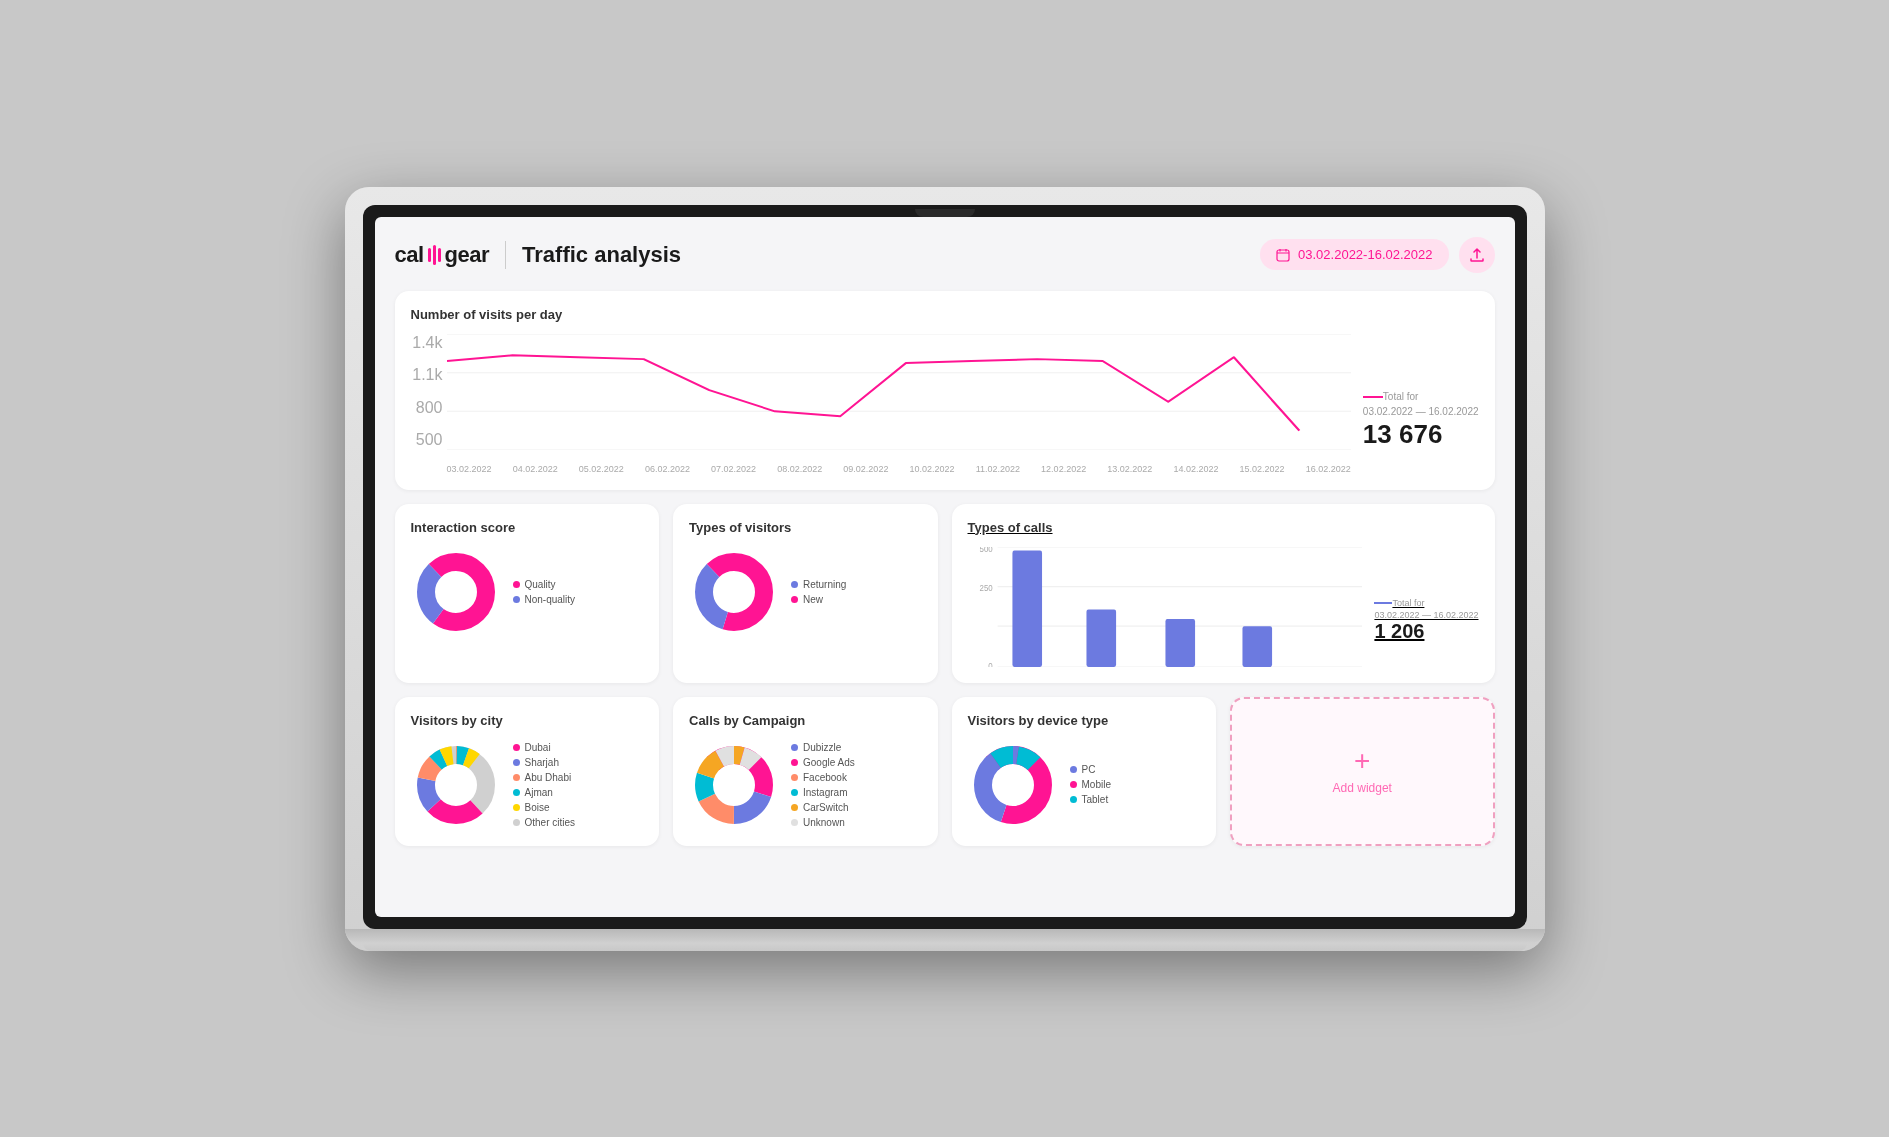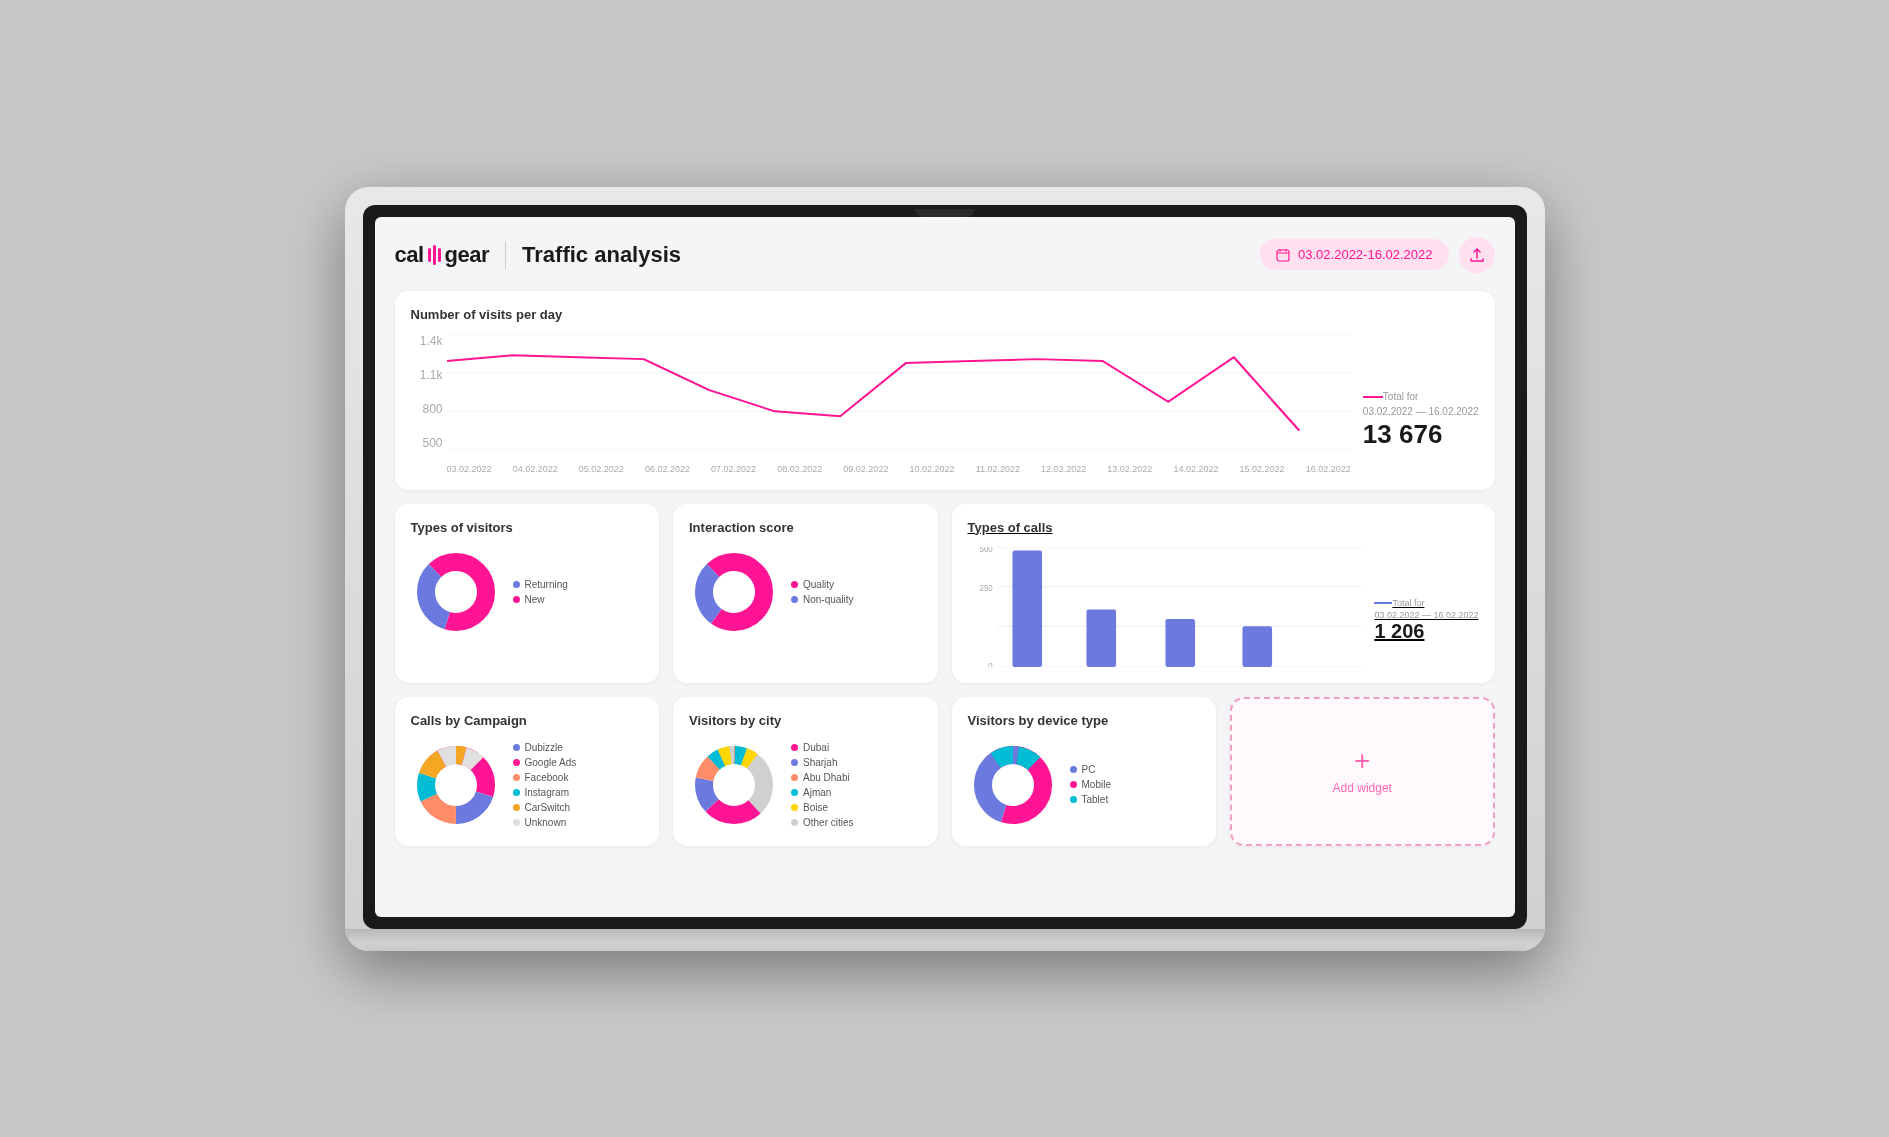--- a/index.html
+++ b/index.html
@@ -197,21 +197,21 @@
       left: 0;
       top: 0;
       bottom: 24px;
       width: 32px;
       display: flex;
       flex-direction: column;
       justify-content: space-between;
       align-items: flex-end;
     }
     .y-label {
-      font-size: 12px;
+      font-size: 16px;
       color: #aaa;
     }
     .chart-plot {
       position: absolute;
       left: 36px;
       right: 0;
       top: 0;
       bottom: 24px;
     }
     .x-axis {
@@ -415,20 +415,43 @@
               </div>
               <span class="legend-line-label">03.02.2022 — 16.02.2022</span>
               <span class="legend-value">13 676</span>
             </div>
           </div>
         </div>
 
         <div class="bottom-grid">
 
           <div class="card">
+            <div class="card-title">Interaction score</div>
+            <div class="donut-row">
+              <div class="donut-container">
+                <svg width="90" height="90" viewBox="0 0 90 90">
+                  <circle cx="45" cy="45" r="30" fill="none" stroke="#ff1493" stroke-width="18" stroke-dasharray="113 52" stroke-dashoffset="0" transform="rotate(-90 45 45)"></circle>
+                  <circle cx="45" cy="45" r="30" fill="none" stroke="#6c7ae0" stroke-width="18" stroke-dasharray="52 113" stroke-dashoffset="-113" transform="rotate(-90 45 45)"></circle>
+                  <circle cx="45" cy="45" r="20" fill="white"></circle>
+                </svg>
+              </div>
+              <div class="donut-legend">
+                <div class="donut-legend-item">
+                  <div class="legend-dot-circle" style="background:#ff1493;"></div>
+                  <span>Quality</span>
+                </div>
+                <div class="donut-legend-item">
+                  <div class="legend-dot-circle" style="background:#6c7ae0;"></div>
+                  <span>Non-quality</span>
+                </div>
+              </div>
+            </div>
+          </div>
+
+          <div class="card">
             <div class="card-title">Types of visitors</div>
             <div class="donut-row">
               <div class="donut-container">
                 <svg width="90" height="90" viewBox="0 0 90 90">
                   <circle cx="45" cy="45" r="30" fill="none" stroke="#ff1493" stroke-width="18" stroke-dasharray="103 62" stroke-dashoffset="0" transform="rotate(-90 45 45)"></circle>
                   <circle cx="45" cy="45" r="30" fill="none" stroke="#6c7ae0" stroke-width="18" stroke-dasharray="62 103" stroke-dashoffset="-103" transform="rotate(-90 45 45)"></circle>
                   <circle cx="45" cy="45" r="20" fill="white"></circle>
                 </svg>
               </div>
               <div class="donut-legend">
@@ -437,43 +460,20 @@
                   <span>Returning</span>
                 </div>
                 <div class="donut-legend-item">
                   <div class="legend-dot-circle" style="background:#ff1493;"></div>
                   <span>New</span>
                 </div>
               </div>
             </div>
           </div>
 
-          <div class="card">
-            <div class="card-title">Interaction score</div>
-            <div class="donut-row">
-              <div class="donut-container">
-                <svg width="90" height="90" viewBox="0 0 90 90">
-                  <circle cx="45" cy="45" r="30" fill="none" stroke="#ff1493" stroke-width="18" stroke-dasharray="113 52" stroke-dashoffset="0" transform="rotate(-90 45 45)"></circle>
-                  <circle cx="45" cy="45" r="30" fill="none" stroke="#6c7ae0" stroke-width="18" stroke-dasharray="52 113" stroke-dashoffset="-113" transform="rotate(-90 45 45)"></circle>
-                  <circle cx="45" cy="45" r="20" fill="white"></circle>
-                </svg>
-              </div>
-              <div class="donut-legend">
-                <div class="donut-legend-item">
-                  <div class="legend-dot-circle" style="background:#ff1493;"></div>
-                  <span>Quality</span>
-                </div>
-                <div class="donut-legend-item">
-                  <div class="legend-dot-circle" style="background:#6c7ae0;"></div>
-                  <span>Non-quality</span>
-                </div>
-              </div>
-            </div>
-          </div>
-
           <div class="card bar-chart-card">
             <div class="card-title">Types of calls</div>
             <div class="bar-chart-inner">
               <div class="bar-chart-area" style="position:relative; height:120px;">
                 <svg width="100%" height="100%" viewBox="0 0 400 100" preserveAspectRatio="none">
 
                   <line x1="30" y1="0" x2="400" y2="0" stroke="#f0f0f0" stroke-width="1"></line>
                   <line x1="30" y1="33" x2="400" y2="33" stroke="#f0f0f0" stroke-width="1"></line>
                   <line x1="30" y1="66" x2="400" y2="66" stroke="#f0f0f0" stroke-width="1"></line>
                   <line x1="30" y1="100" x2="400" y2="100" stroke="#f0f0f0" stroke-width="1"></line>
@@ -501,20 +501,63 @@
                   <span style="font-size:9px;color:#999;">Total for</span>
                 </div>
                 <span style="font-size:9px;color:#999;">03.02.2022 — 16.02.2022</span>
                 <span style="font-size:20px;font-weight:700;color:#1a1a1a;">1 206</span>
               </div>
             </div>
           </div>
         </div>
 
         <div class="bottom-grid-2">
+
+          <div class="card">
+            <div class="card-title">Visitors by city</div>
+            <div class="donut-row">
+              <div class="donut-container">
+                <svg width="90" height="90" viewBox="0 0 90 90">
+                  <circle cx="45" cy="45" r="30" fill="none" stroke="#d0d0d0" stroke-width="18" stroke-dasharray="71.6 93.4" stroke-dashoffset="0" transform="rotate(-90 45 45)"></circle>
+                  <circle cx="45" cy="45" r="30" fill="none" stroke="#ff1493" stroke-width="18" stroke-dasharray="47.1 117.9" stroke-dashoffset="-71.6" transform="rotate(-90 45 45)"></circle>
+                  <circle cx="45" cy="45" r="30" fill="none" stroke="#6c7ae0" stroke-width="18" stroke-dasharray="28.3 136.7" stroke-dashoffset="-118.7" transform="rotate(-90 45 45)"></circle>
+                  <circle cx="45" cy="45" r="30" fill="none" stroke="#ff8c69" stroke-width="18" stroke-dasharray="18.8 146.2" stroke-dashoffset="-147" transform="rotate(-90 45 45)"></circle>
+                  <circle cx="45" cy="45" r="30" fill="none" stroke="#00bcd4" stroke-width="18" stroke-dasharray="9.4 155.6" stroke-dashoffset="-165.8" transform="rotate(-90 45 45)"></circle>
+                  <circle cx="45" cy="45" r="30" fill="none" stroke="#ffd700" stroke-width="18" stroke-dasharray="9.4 155.6" stroke-dashoffset="-175.2" transform="rotate(-90 45 45)"></circle>
+                  <circle cx="45" cy="45" r="20" fill="white"></circle>
+                </svg>
+              </div>
+              <div class="donut-legend">
+                <div class="donut-legend-item">
+                  <div class="legend-dot-circle" style="background:#ff1493;"></div>
+                  <span>Dubai</span>
+                </div>
+                <div class="donut-legend-item">
+                  <div class="legend-dot-circle" style="background:#6c7ae0;"></div>
+                  <span>Sharjah</span>
+                </div>
+                <div class="donut-legend-item">
+                  <div class="legend-dot-circle" style="background:#ff8c69;"></div>
+                  <span>Abu Dhabi</span>
+                </div>
+                <div class="donut-legend-item">
+                  <div class="legend-dot-circle" style="background:#00bcd4;"></div>
+                  <span>Ajman</span>
+                </div>
+                <div class="donut-legend-item">
+                  <div class="legend-dot-circle" style="background:#ffd700;"></div>
+                  <span>Boise</span>
+                </div>
+                <div class="donut-legend-item">
+                  <div class="legend-dot-circle" style="background:#d0d0d0;"></div>
+                  <span>Other cities</span>
+                </div>
+              </div>
+            </div>
+          </div>
 
           <div class="card">
             <div class="card-title">Calls by Campaign</div>
             <div class="donut-row">
               <div class="donut-container">
                 <svg width="90" height="90" viewBox="0 0 90 90">
                   <circle cx="45" cy="45" r="30" fill="none" stroke="#ff1493" stroke-width="18" stroke-dasharray="56.5 108.5" stroke-dashoffset="0" transform="rotate(-90 45 45)"></circle>
                   <circle cx="45" cy="45" r="30" fill="none" stroke="#6c7ae0" stroke-width="18" stroke-dasharray="37.7 127.3" stroke-dashoffset="-56.5" transform="rotate(-90 45 45)"></circle>
                   <circle cx="45" cy="45" r="30" fill="none" stroke="#ff8c69" stroke-width="18" stroke-dasharray="33.9 131.1" stroke-dashoffset="-94.2" transform="rotate(-90 45 45)"></circle>
                   <circle cx="45" cy="45" r="30" fill="none" stroke="#00bcd4" stroke-width="18" stroke-dasharray="22.6 142.4" stroke-dashoffset="-128.1" transform="rotate(-90 45 45)"></circle>
@@ -546,63 +589,20 @@
                 </div>
                 <div class="donut-legend-item">
                   <div class="legend-dot-circle" style="background:#e0e0e0;"></div>
                   <span>Unknown</span>
                 </div>
               </div>
             </div>
           </div>
 
           <div class="card">
-            <div class="card-title">Visitors by city</div>
-            <div class="donut-row">
-              <div class="donut-container">
-                <svg width="90" height="90" viewBox="0 0 90 90">
-                  <circle cx="45" cy="45" r="30" fill="none" stroke="#d0d0d0" stroke-width="18" stroke-dasharray="71.6 93.4" stroke-dashoffset="0" transform="rotate(-90 45 45)"></circle>
-                  <circle cx="45" cy="45" r="30" fill="none" stroke="#ff1493" stroke-width="18" stroke-dasharray="47.1 117.9" stroke-dashoffset="-71.6" transform="rotate(-90 45 45)"></circle>
-                  <circle cx="45" cy="45" r="30" fill="none" stroke="#6c7ae0" stroke-width="18" stroke-dasharray="28.3 136.7" stroke-dashoffset="-118.7" transform="rotate(-90 45 45)"></circle>
-                  <circle cx="45" cy="45" r="30" fill="none" stroke="#ff8c69" stroke-width="18" stroke-dasharray="18.8 146.2" stroke-dashoffset="-147" transform="rotate(-90 45 45)"></circle>
-                  <circle cx="45" cy="45" r="30" fill="none" stroke="#00bcd4" stroke-width="18" stroke-dasharray="9.4 155.6" stroke-dashoffset="-165.8" transform="rotate(-90 45 45)"></circle>
-                  <circle cx="45" cy="45" r="30" fill="none" stroke="#ffd700" stroke-width="18" stroke-dasharray="9.4 155.6" stroke-dashoffset="-175.2" transform="rotate(-90 45 45)"></circle>
-                  <circle cx="45" cy="45" r="20" fill="white"></circle>
-                </svg>
-              </div>
-              <div class="donut-legend">
-                <div class="donut-legend-item">
-                  <div class="legend-dot-circle" style="background:#ff1493;"></div>
-                  <span>Dubai</span>
-                </div>
-                <div class="donut-legend-item">
-                  <div class="legend-dot-circle" style="background:#6c7ae0;"></div>
-                  <span>Sharjah</span>
-                </div>
-                <div class="donut-legend-item">
-                  <div class="legend-dot-circle" style="background:#ff8c69;"></div>
-                  <span>Abu Dhabi</span>
-                </div>
-                <div class="donut-legend-item">
-                  <div class="legend-dot-circle" style="background:#00bcd4;"></div>
-                  <span>Ajman</span>
-                </div>
-                <div class="donut-legend-item">
-                  <div class="legend-dot-circle" style="background:#ffd700;"></div>
-                  <span>Boise</span>
-                </div>
-                <div class="donut-legend-item">
-                  <div class="legend-dot-circle" style="background:#d0d0d0;"></div>
-                  <span>Other cities</span>
-                </div>
-              </div>
-            </div>
-          </div>
-
-          <div class="card">
             <div class="card-title">Visitors by device type</div>
             <div class="donut-row">
               <div class="donut-container">
                 <svg width="90" height="90" viewBox="0 0 90 90">
                   <circle cx="45" cy="45" r="30" fill="none" stroke="#ff1493" stroke-width="18" stroke-dasharray="103.6 61.4" stroke-dashoffset="0" transform="rotate(-90 45 45)"></circle>
                   <circle cx="45" cy="45" r="30" fill="none" stroke="#6c7ae0" stroke-width="18" stroke-dasharray="65.9 99.1" stroke-dashoffset="-103.6" transform="rotate(-90 45 45)"></circle>
                   <circle cx="45" cy="45" r="30" fill="none" stroke="#00bcd4" stroke-width="18" stroke-dasharray="18.8 146.2" stroke-dashoffset="-169.5" transform="rotate(-90 45 45)"></circle>
                   <circle cx="45" cy="45" r="20" fill="white"></circle>
                 </svg>
               </div>

